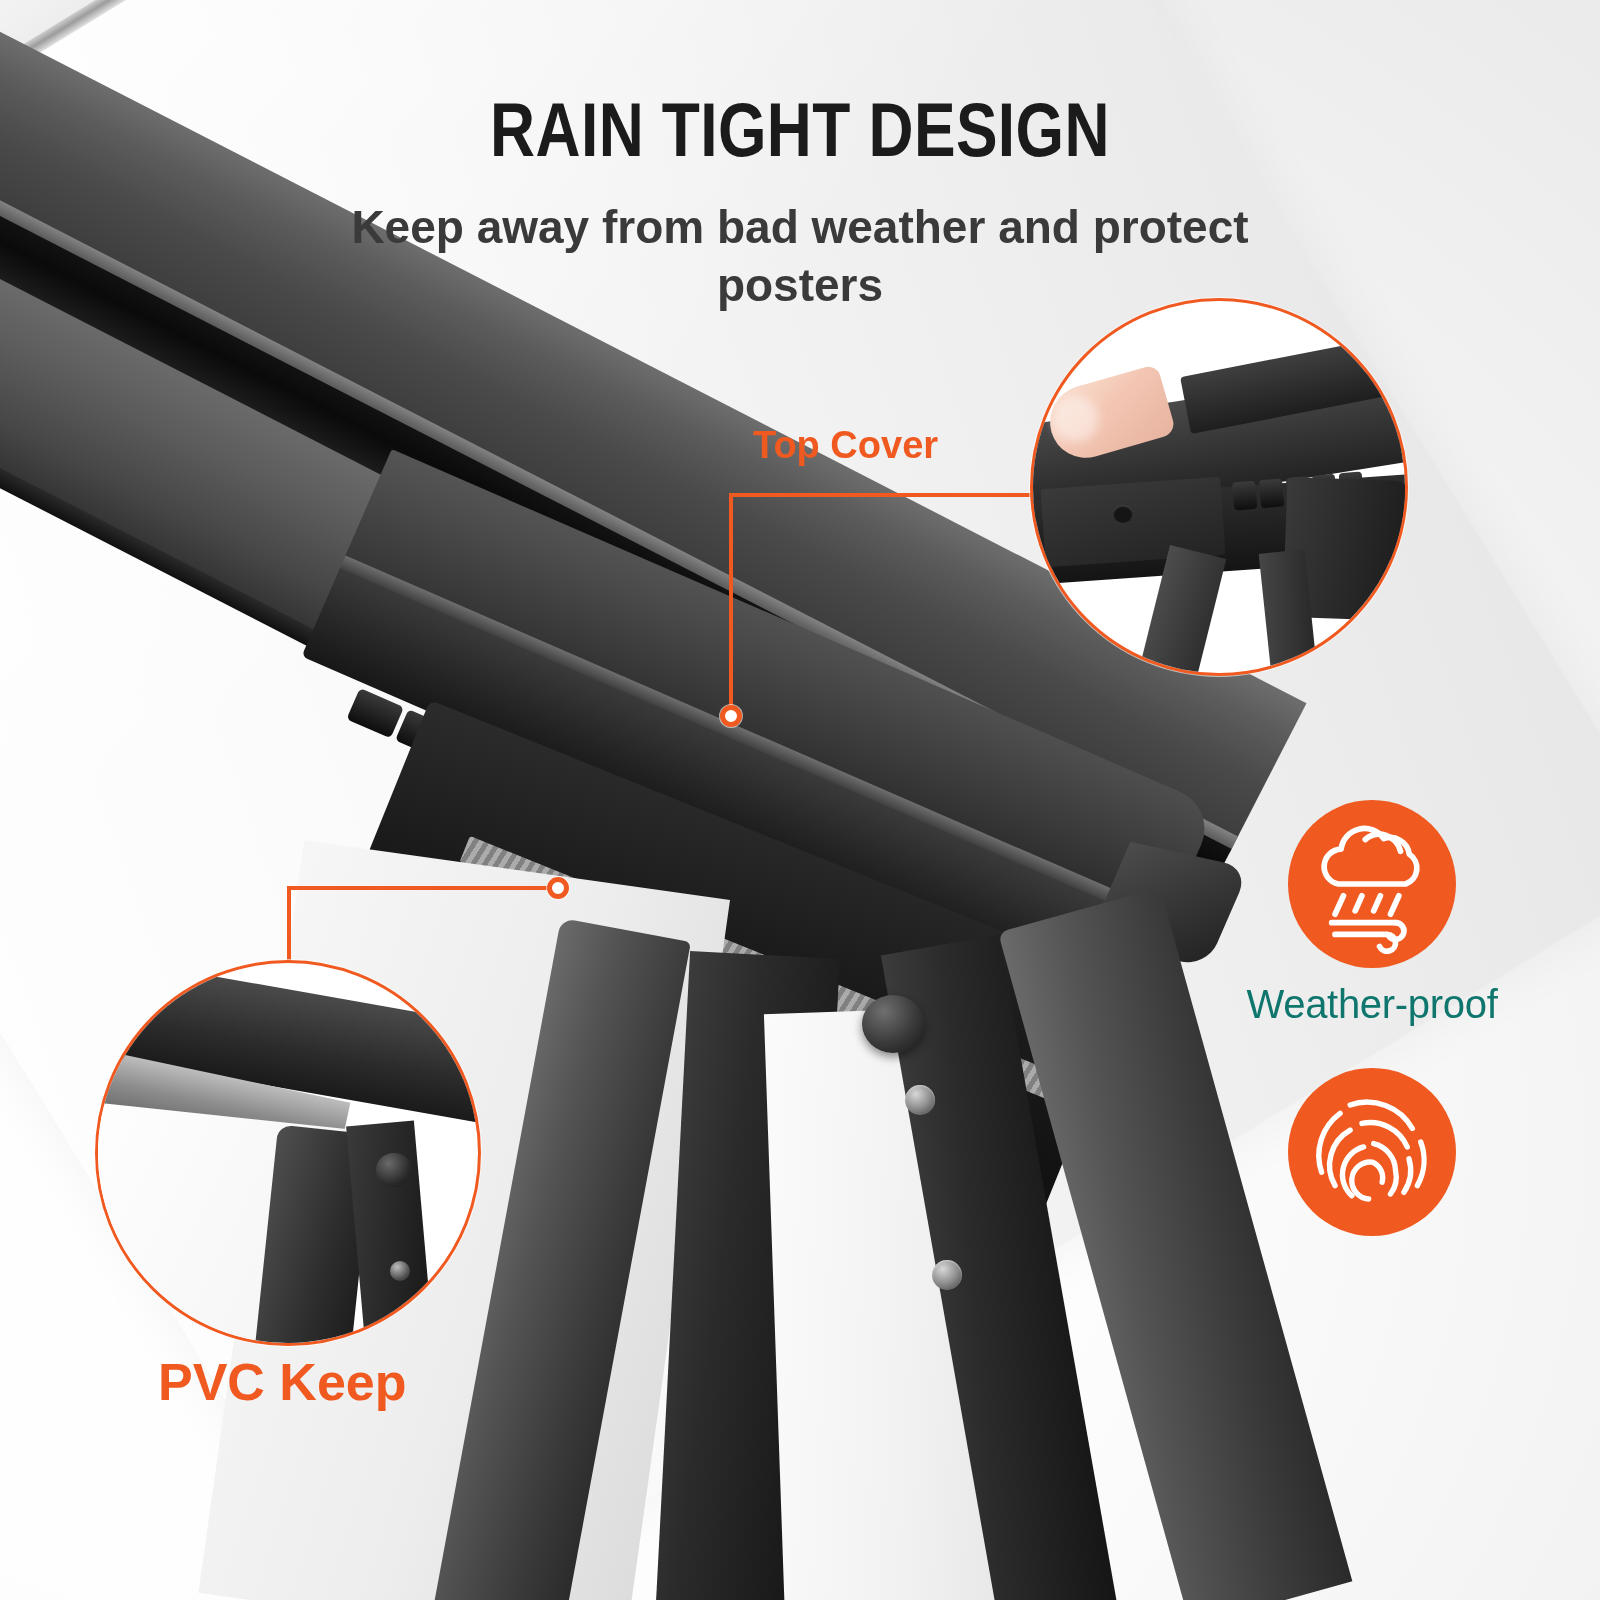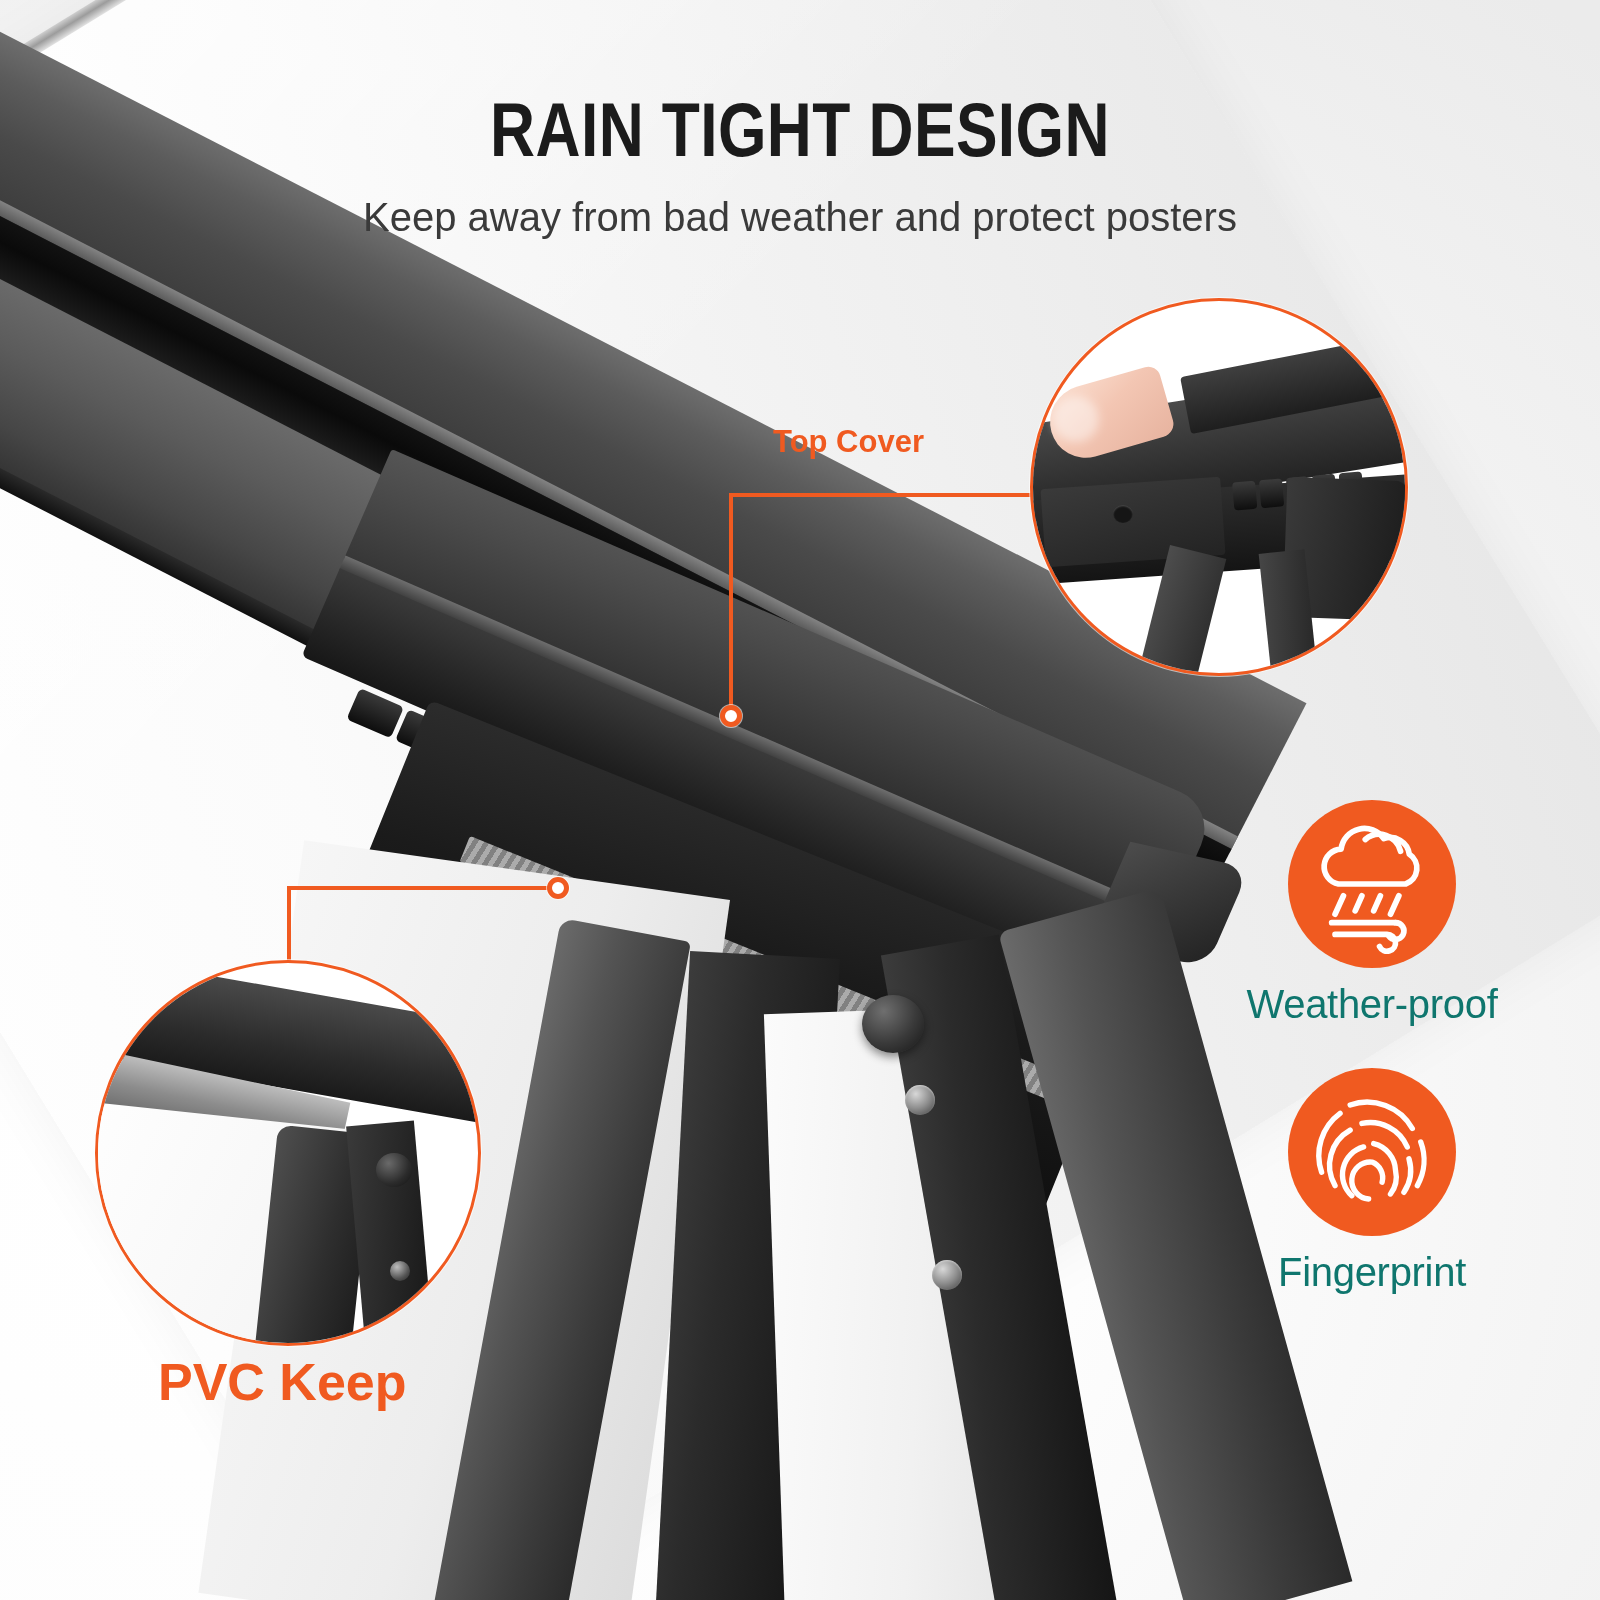--- a/index.html
+++ b/index.html
@@ -274,27 +274,27 @@
 
   
   .title{
     position:absolute;left:0;right:0;top:86px;text-align:center;
     font-size:76px;font-weight:700;letter-spacing:.5px;color:#1b1b1b;
     font-family:"Liberation Sans Narrow","Liberation Sans",sans-serif;
     transform:scaleX(.82);transform-origin:50% 50%;
     white-space:nowrap;
   }
   .subtitle{
-    position:absolute;left:340px;width:920px;top:192px;text-align:center;
-    font-size:40px;font-weight:400;line-height:1.27;color:#3a3a3a;
+    position:absolute;left:340px;width:920px;top:198px;text-align:center;
+    font-size:46px;font-weight:700;line-height:1.27;color:#3a3a3a;
   }
   .callout-label{
     position:absolute;font-weight:700;color:var(--ac);white-space:nowrap;
   }
-  #label-top{left:773px;top:424px;font-size:31px;}
+  #label-top{left:753px;top:424px;font-size:38px;}
   #label-pvc{left:158px;top:1352px;font-size:52px;}
 
   
   .feature{position:absolute;width:300px;text-align:center;}
   #feat-weather{left:1222px;top:800px;}
   #feat-finger{left:1222px;top:1068px;}
   .badge{
     width:168px;height:168px;border-radius:50%;
     background:var(--ac);margin:0 auto;position:relative;
   }
@@ -433,16 +433,15 @@
           <path d="M79 44 a31 31 0 0 1 -2 26"></path>
           <path d="M28 70 a24 24 0 0 1 9 -33"></path>
           <path d="M44 33 a24 24 0 0 1 27 14"></path>
           <path d="M72 54 a24 24 0 0 1 -3 20"></path>
           <path d="M38 76 a17 17 0 0 1 7 -29"></path>
           <path d="M51 45 a17 17 0 0 1 13 16 a17 17 0 0 1 -3 14"></path>
           <path d="M48 78 a10 10 0 0 1 2 -22 a10 10 0 0 1 6 12"></path>
         </g>
       </svg>
     </div>
-    <div class="cap">Fingerprint</div>
   </div>
 
 </div>
 
 </body></html>

